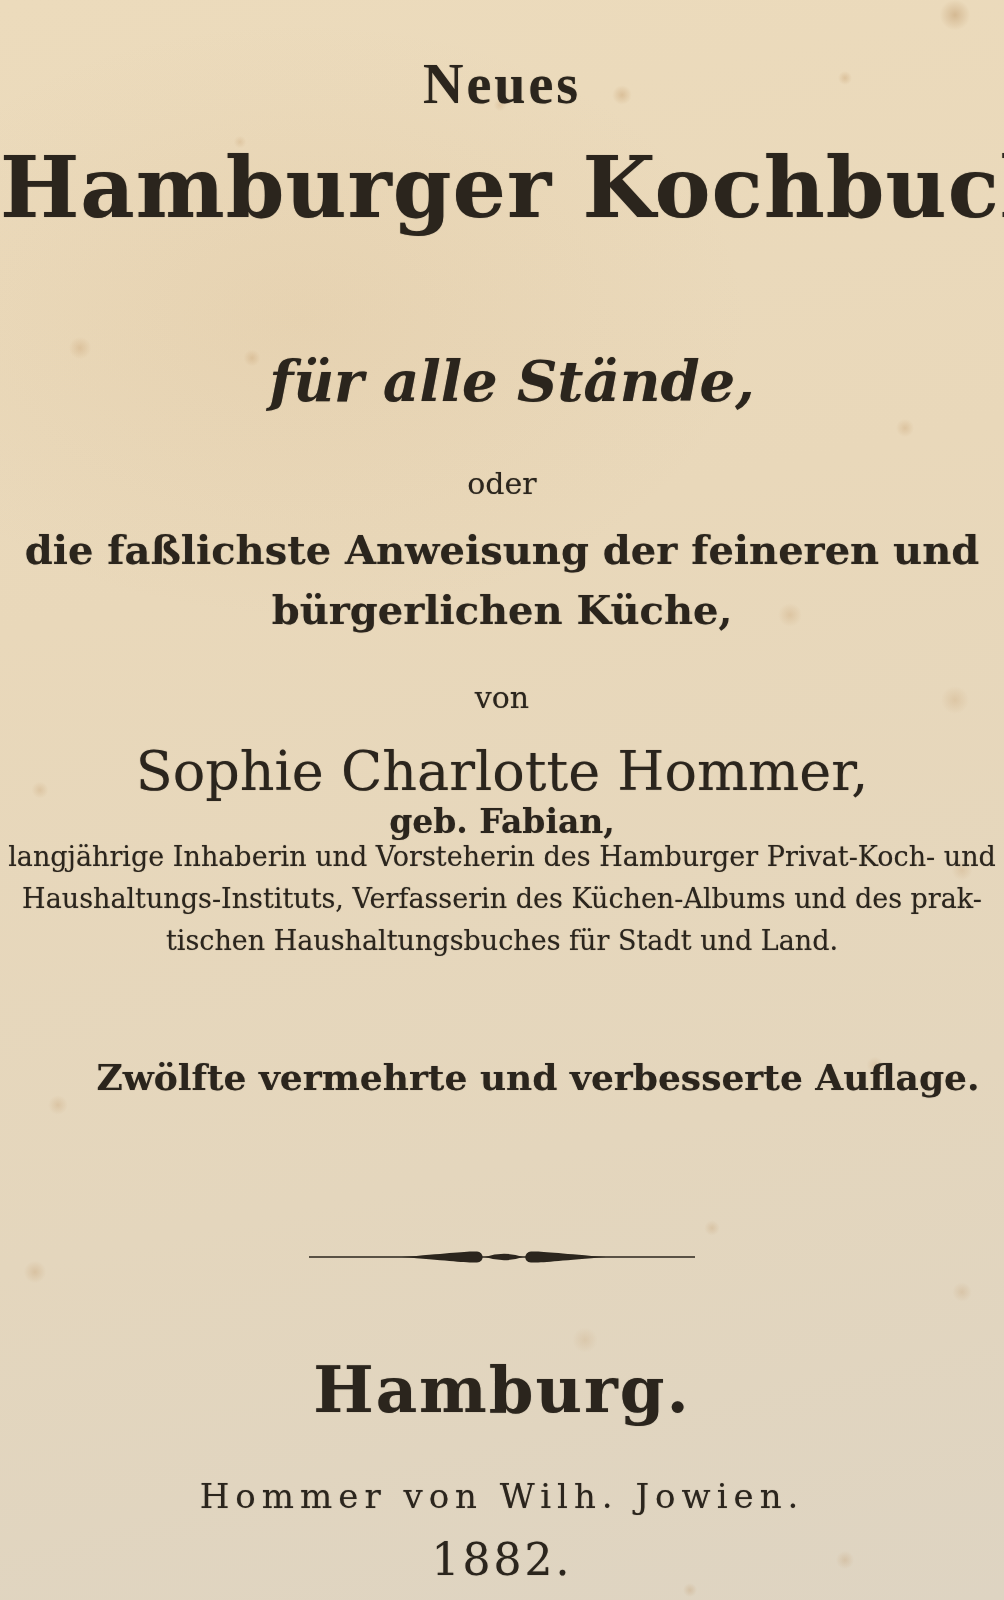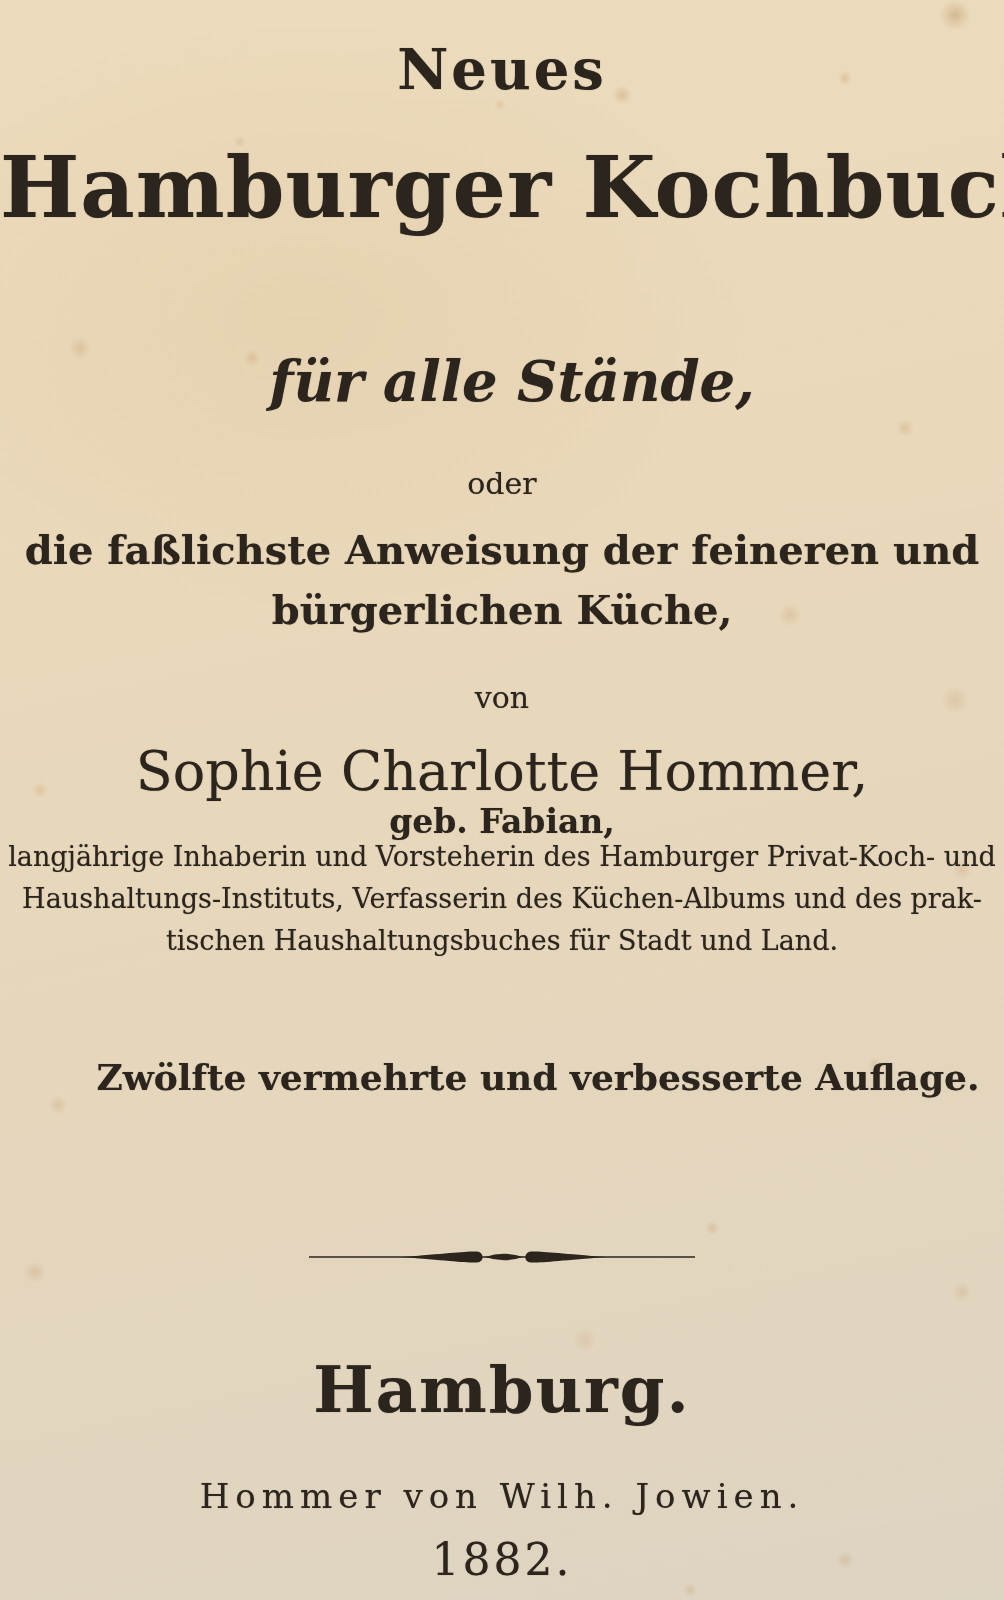--- a/index.html
+++ b/index.html
@@ -44,21 +44,21 @@
       linear-gradient(168deg, #ecdbbc 0%, #e9d8ba 35%, #e4d6bd 70%, #ded4c2 100%);
   }
   .line {
     position: absolute;
     left: 0;
     width: 100%;
     text-align: center;
     white-space: nowrap;
     text-shadow: 0 0 1px rgba(43,37,29,.45);
   }
-  .series        { top: 36px;   font-size: 56px; font-weight: bold; letter-spacing: 3px; }
+  .series        { top: 52px;   font-size: 56px; font-weight: bold; letter-spacing: 3px; font-family: Liberation Serif, serif; }
   .main-title    { top: 138px;  font-size: 84px; font-weight: bold; letter-spacing: 1px; }
   .subtitle      { top: 348px;  font-size: 56px; font-weight: bold; font-style: italic; padding-left: 10px; }
   .connector     { top: 466px;  font-size: 30px; }
   .desc1         { top: 526px;  font-size: 40px; font-weight: bold; }
   .desc2         { top: 586px;  font-size: 40px; font-weight: bold; }
   .byline        { top: 680px;  font-size: 30px; }
   .author-name   { top: 740px;  font-size: 54px; font-weight: normal; }
   .birth-name    { top: 802px;  font-size: 33px; font-weight: bold; }
   .bio           { top: 836px;  font-size: 27px; line-height: 42px; font-weight: 500; }
   .bio div       { text-align: center; white-space: nowrap; }

